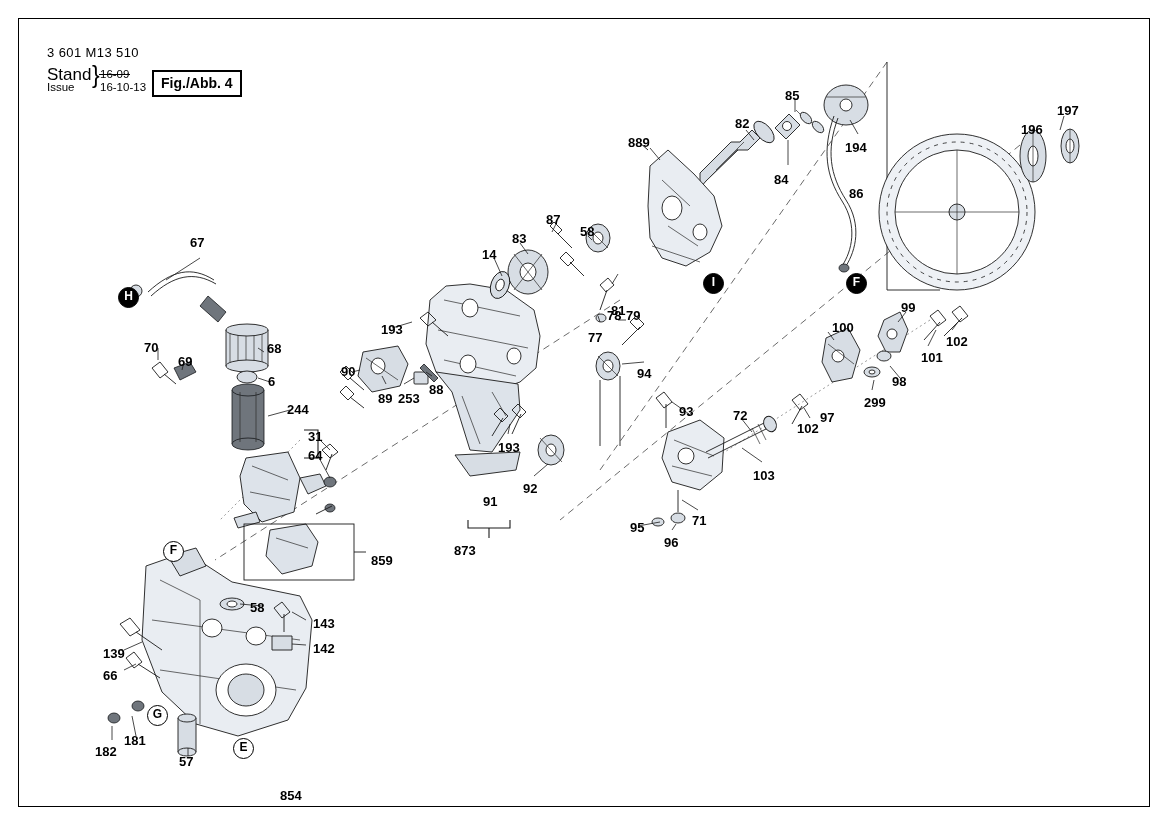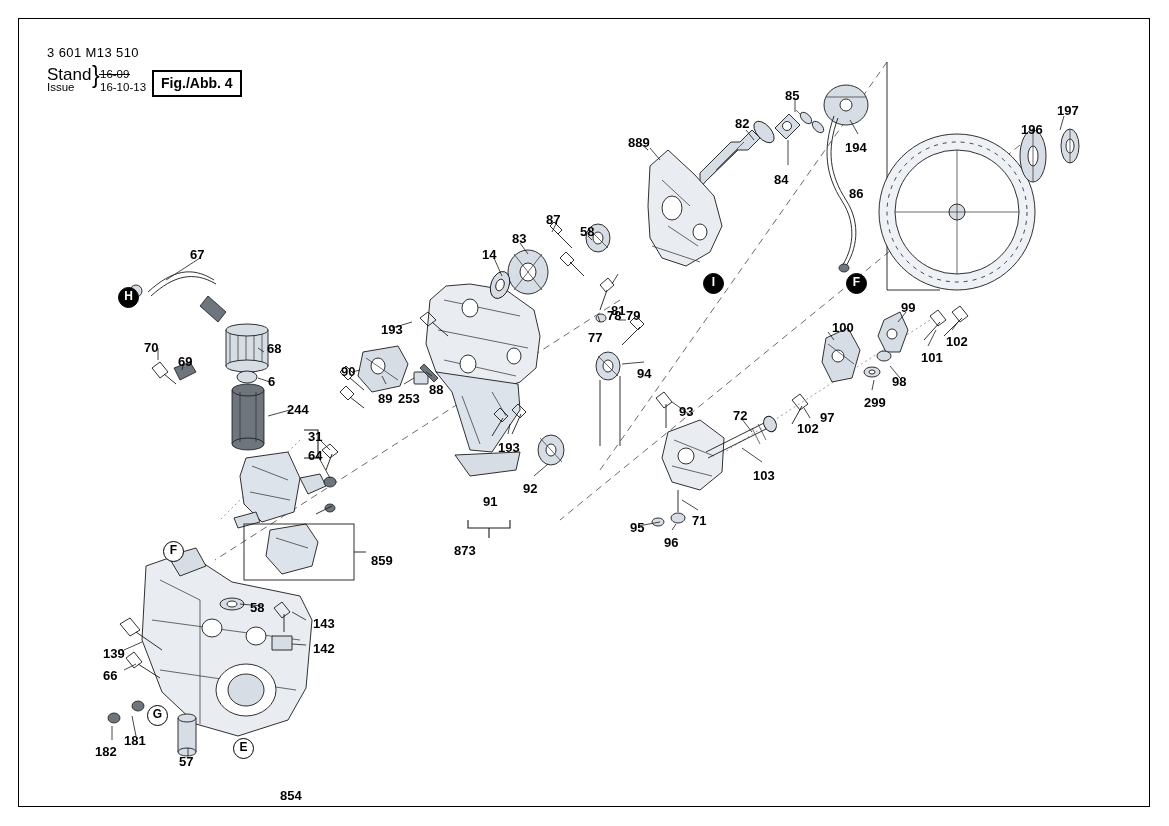--- a/index.html
+++ b/index.html
@@ -469,21 +469,21 @@
 
   <div id="callout-layer">
       <div class="lbl" style="left: 268px; top: 374px;">6</div>
       <div class="lbl" style="left: 482px; top: 247px;">14</div>
       <div class="lbl" style="left: 179px; top: 754px;">57</div>
       <div class="lbl" style="left: 580px; top: 224px;">58</div>
       <div class="lbl" style="left: 250px; top: 600px;">58</div>
       <div class="lbl" style="left: 308px; top: 448px;">64</div>
       <div class="lbl" style="left: 308px; top: 429px;">31</div>
       <div class="lbl" style="left: 103px; top: 668px;">66</div>
-      <div class="lbl" style="left: 190px; top: 247px;">67</div>
+      <div class="lbl" style="left: 190px; top: 235px;">67</div>
       <div class="lbl" style="left: 267px; top: 341px;">68</div>
       <div class="lbl" style="left: 178px; top: 354px;">69</div>
       <div class="lbl" style="left: 144px; top: 340px;">70</div>
       <div class="lbl" style="left: 692px; top: 513px;">71</div>
       <div class="lbl" style="left: 733px; top: 408px;">72</div>
       <div class="lbl" style="left: 588px; top: 330px;">77</div>
       <div class="lbl" style="left: 607px; top: 308px;">78</div>
       <div class="lbl" style="left: 626px; top: 308px;">79</div>
       <div class="lbl" style="left: 611px; top: 263px; margin-top: 40px;">81</div>
       <div class="lbl" style="left: 735px; top: 116px;">82</div>

